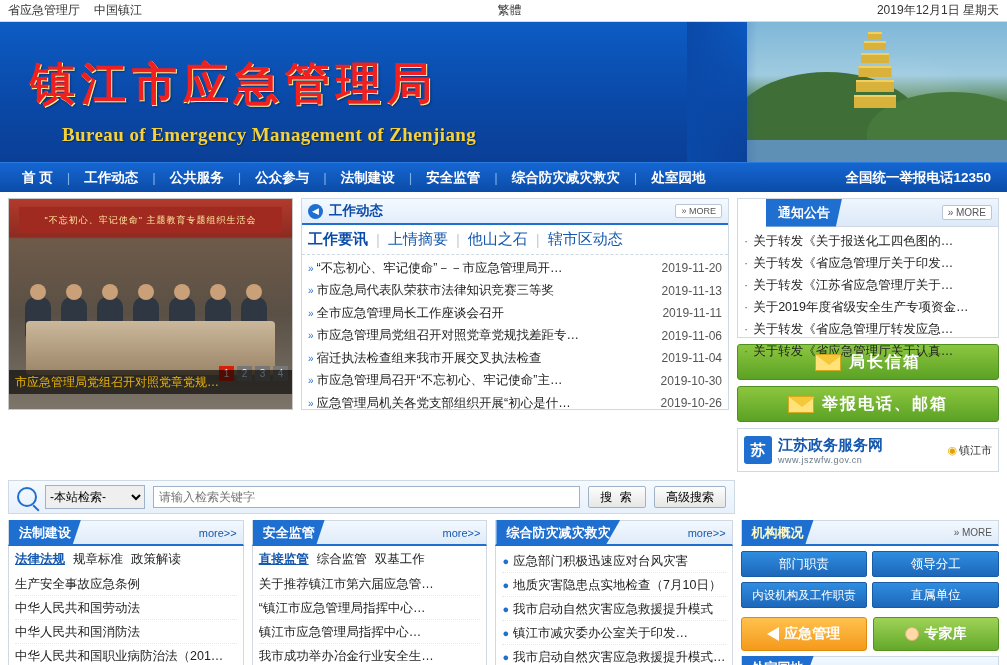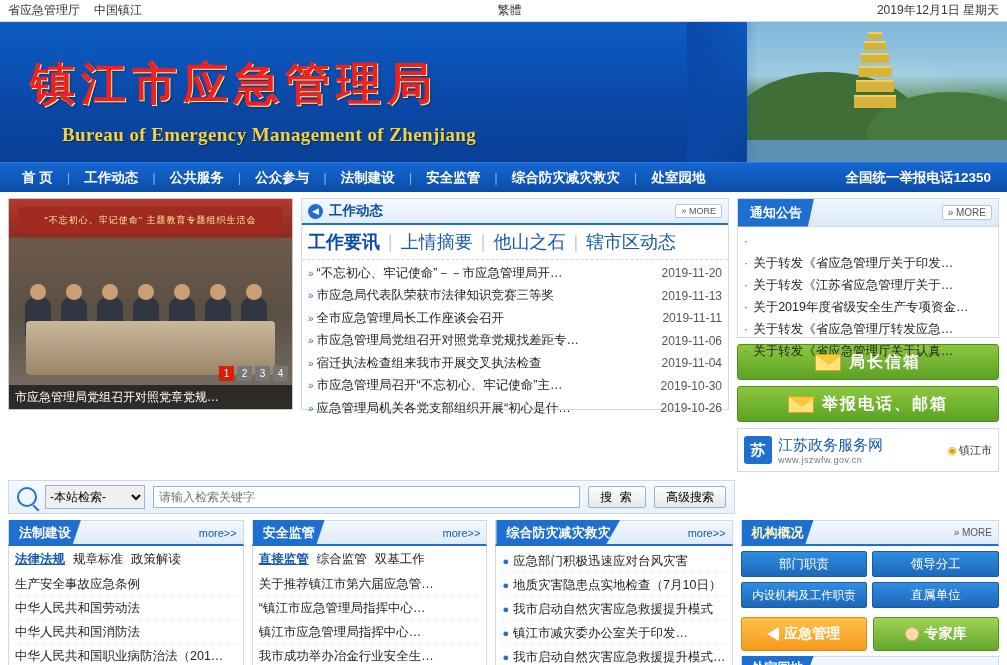--- a/index.html
+++ b/index.html
@@ -107,37 +107,38 @@
   }
   .slideshow .pic .p {
     position: absolute; bottom: 72px; width: 26px; height: 40px;
     background: #2e3742; border-radius: 10px 10px 2px 2px;
   }
   .slideshow .pic .p::before {
     content: ""; position: absolute; left: 5px; top: -13px; width: 16px; height: 16px;
     background: #caa079; border-radius: 50%;
   }
   .slideshow .caption {
-    position: absolute; left: 0; right: 0; bottom: 0; height: 24px;
-    background: rgba(0,0,0,.62); color: #ffffff; font-size: 12px;
+    position: absolute; left: 0; right: 0; bottom: 15px; height: 24px;
+    background: rgba(0,0,0,.62); color: #eab308; font-size: 12px;
     line-height: 24px; padding: 0 6px; white-space: nowrap; overflow: hidden;
   }
   .slideshow .dots { position: absolute; right: 4px; bottom: 28px; display: flex; gap: 3px; }
   .slideshow .dots span {
     width: 15px; height: 15px; line-height: 15px; text-align: center;
     font-size: 10px; color: #fff; background: #777; cursor: pointer;
   }
   .slideshow .dots span.active { background: #d81e06; }
 
   
   .panel { border: 1px solid #cfd9e4; background: #fff; }
   .panel-head {
     height: 28px; display: flex; align-items: center;
     background: linear-gradient(180deg, #eef5fd, #dce9f8);
     border-bottom: 1px solid #cfd9e4;
+    margin-left: 28px;
   }
   .panel-head .tag {
     background: #1f6fd0; color: #fff; font-size: 13px; font-weight: bold;
     height: 28px; line-height: 28px; padding: 0 12px;
     clip-path: polygon(0 0, 100% 0, 92% 100%, 0 100%);
   }
   .panel-head .more {
     margin-left: auto; margin-right: 6px; font-size: 10px; color: #555;
     border: 1px solid #b9c6d6; background: #fff; padding: 1px 5px; border-radius: 2px;
   }
@@ -152,21 +153,21 @@
   .work-head .ico {
     width: 15px; height: 15px; border-radius: 50%; background: #1f6fd0;
     color: #fff; font-size: 9px; line-height: 15px; text-align: center;
   }
   .work-head .t { color: #0b4ca8; font-weight: bold; font-size: 13.5px; }
   .work-head .more {
     margin-left: auto; font-size: 9px; color: #555; border: 1px solid #b9c6d6;
     background: #fff; padding: 1px 5px; border-radius: 2px;
   }
   .subtabs {
-    display: flex; align-items: center; gap: 8px; font-size: 18px;
+    display: flex; align-items: center; gap: 8px; font-size: 15px;
     padding: 5px 6px; border-bottom: 1px dashed #cfd9e4; color: #1558ad;
   }
   .subtabs .st { cursor: pointer; }
   .subtabs .st.active { color: #0b4ca8; font-weight: bold; }
   .subtabs .bar { color: #c2cfdd; }
   .newslist { padding: 2px 6px; }
   .newsrow {
     display: flex; align-items: center; font-size: 12.5px; color: #222;
     height: 22.5px; white-space: nowrap; overflow: hidden;
   }
@@ -205,21 +206,21 @@
   
   .jsbox {
     margin-top: 6px; height: 44px; border: 1px solid #cfd9e4; background: #fff;
     display: flex; align-items: center; padding: 0 6px; gap: 6px;
   }
   .jsbox .sq {
     width: 28px; height: 28px; background: #1f6fd0; color: #fff;
     font-size: 15px; font-weight: bold; display: flex; align-items: center;
     justify-content: center; border-radius: 3px;
   }
-  .jsbox .tx .l1 { font-size: 15px; font-weight: normal; color: #1558ad; }
+  .jsbox .tx .l1 { font-size: 15px; font-weight: bold; color: #1558ad; }
   .jsbox .tx .l2 { font-size: 9px; color: #6a7a8c; letter-spacing: .5px; }
   .jsbox .loc { margin-left: auto; font-size: 11px; color: #333; display: flex; align-items: center; gap: 2px; }
   .jsbox .loc .pin { color: #e0a400; }
 
   
   .searchbar {
     margin: 8px 8px 0 8px; height: 34px; border: 1px solid #cfd9e4;
     background: linear-gradient(180deg, #f6fafe, #e7f0fa);
     display: flex; align-items: center; padding: 0 8px; gap: 8px;
     width: 727px;
@@ -450,20 +451,21 @@
 
     <div class="col-right">
       <div class="panel notice">
         <div class="panel-head">
           <div class="tag">通知公告</div>
           <div class="more">» <span>MORE</span></div>
         </div>
         <div class="list">
           <div class="row">
             <span class="dot">·</span>
+            <span class="txt">关于转发《关于报送化工四色图的…</span>
           </div>
           <div class="row">
             <span class="dot">·</span>
             <span class="txt">关于转发《省应急管理厅关于印发…</span>
           </div>
           <div class="row">
             <span class="dot">·</span>
             <span class="txt">关于转发《江苏省应急管理厅关于…</span>
           </div>
           <div class="row">

